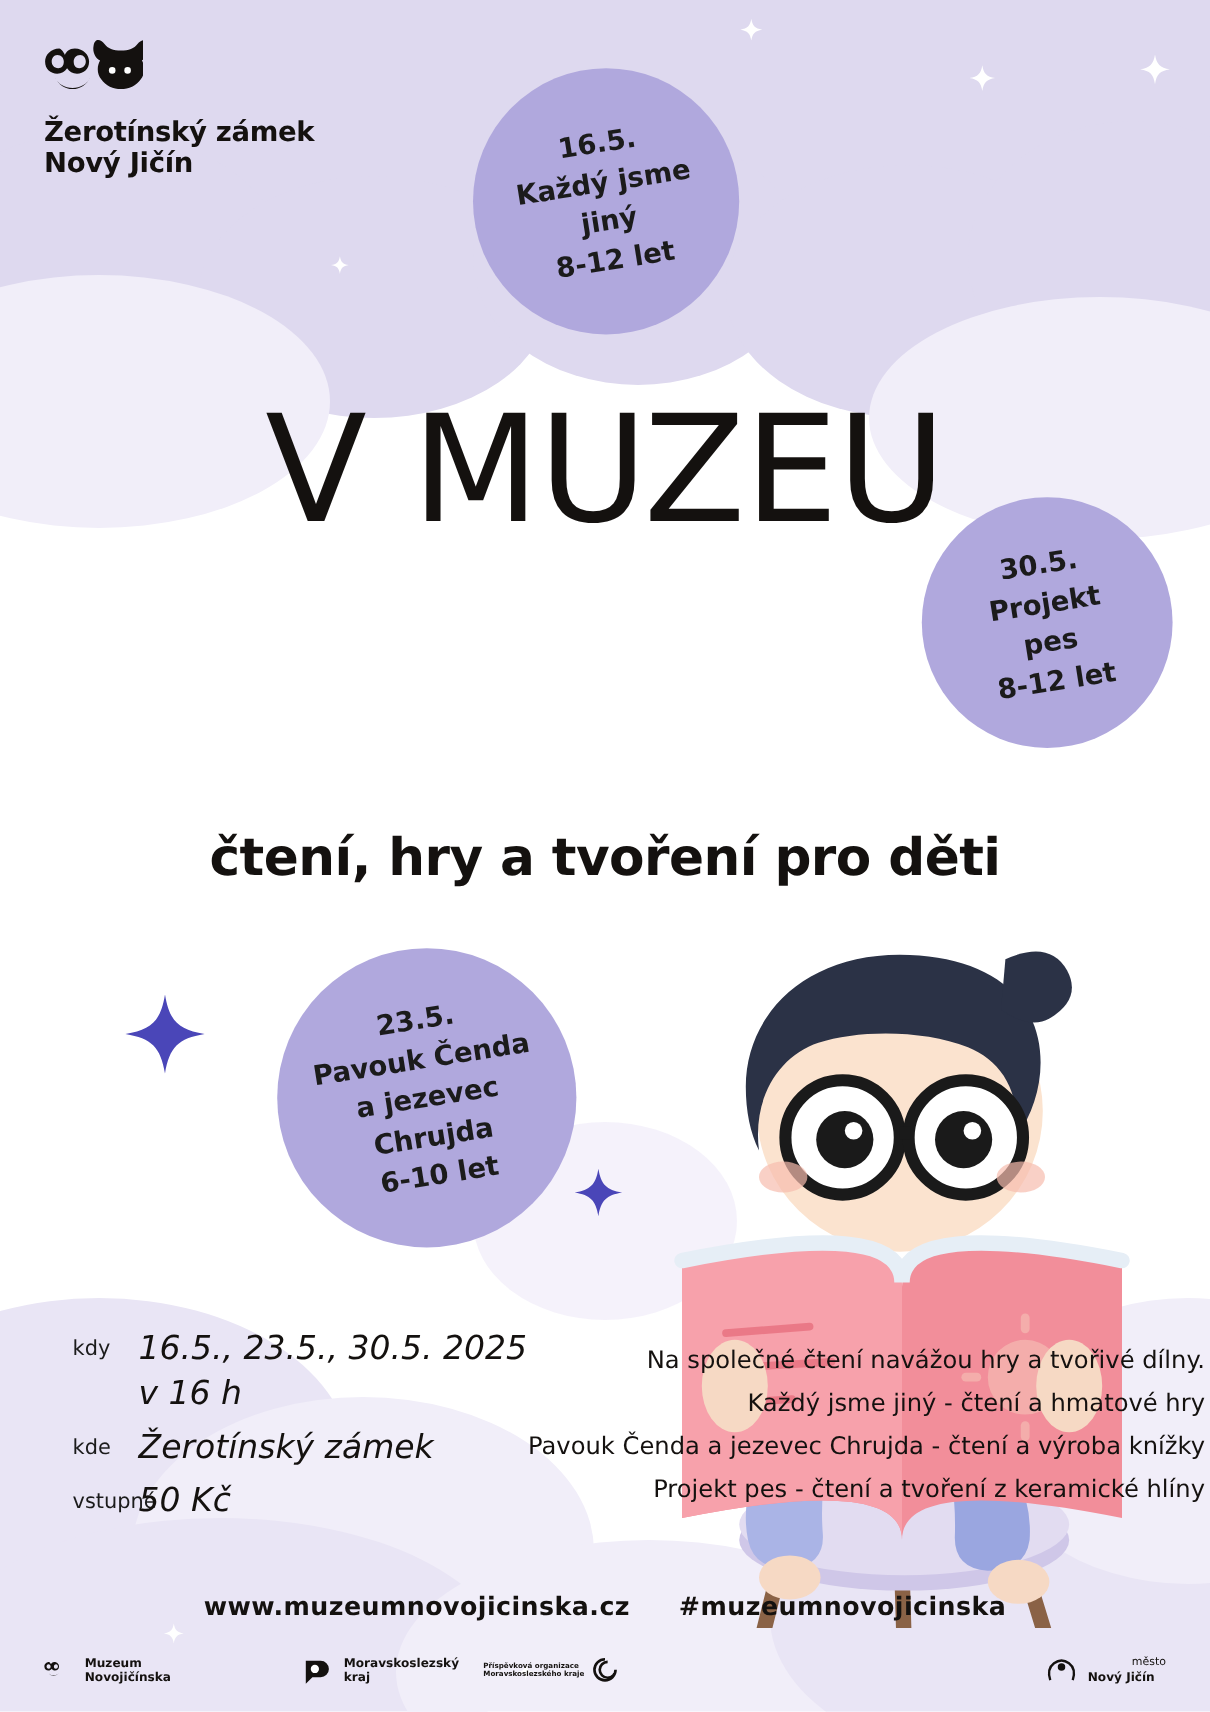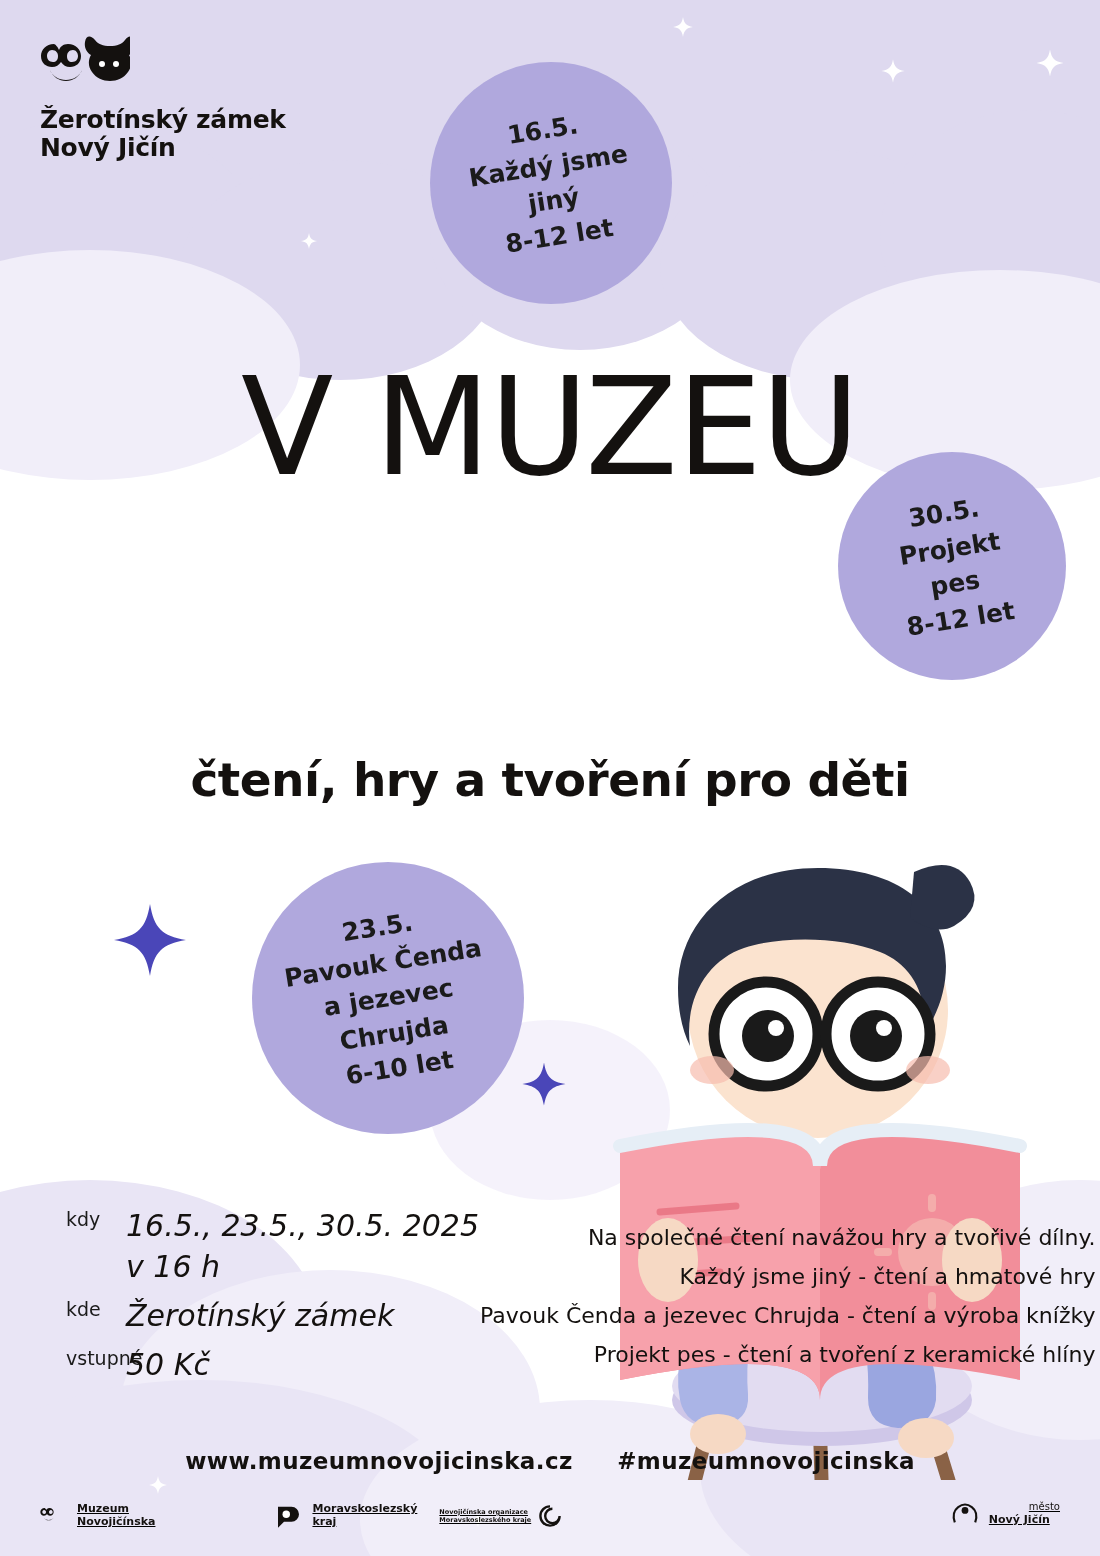--- a/index.html
+++ b/index.html
@@ -116,21 +116,21 @@
 
   
   .illus { position: absolute; left: 560px; top: 820px; width: 520px; height: 660px; z-index: 11; }
 
   
   .info {
     position: absolute;
     left: 66px; top: 1208px;
     z-index: 15;
   }
-  .info-row { display: flex; align-items: flex-start; margin-bottom: 6px; }
+  .info-row { display: flex; align-items: center; margin-bottom: 6px; }
   .info-label {
     width: 60px;
     font-size: 19px;
     color: #1b1b1b;
     font-family: "DejaVu Sans", sans-serif;
   }
   .info-value {
     font-size: 30px;
     font-weight: normal;
     color: #14110f;
@@ -159,27 +159,26 @@
     font-family: "DejaVu Sans", sans-serif;
     font-weight: bold;
     font-size: 23px;
     letter-spacing: 0.4px;
     color: #14110f;
   }
   .weblinks span { margin: 0 18px; }
 
   .footer-logos {
     position: absolute;
-    left: 0; right: 0; bottom: 28px;
+    left: 0; right: 0; bottom: 10px;
     height: 56px;
     z-index: 16;
     display: flex;
-    align-items: flex-end;
+    align-items: center;
     padding: 0 40px;
-    text-decoration: underline;
   }
   .flogo { display: flex; align-items: center; gap: 7px; }
   .flogo .ftxt {
     font-family: "DejaVu Sans", sans-serif;
     font-weight: bold;
     font-size: 11px;
     line-height: 1.2;
     color: #14110f;
   }
   .flogo .ftxt small { display: block; font-weight: bold; font-size: 11px; }
@@ -398,21 +397,21 @@
       <div class="ftxt">
         <span>Moravskoslezský</span>
         <small>kraj</small>
       </div>
     </div>
 
     <div style="width:22px"></div>
 
     <div class="flogo">
       <div class="tiny">
-        <div>Novojičínska organizace</div>
+        <div>Příspěvková organizace</div>
         <div>Moravskoslezského kraje</div>
       </div>
       <svg width="24" height="24" viewBox="0 0 30 30">
         <path d="M15 3 a12 12 0 1 0 12 12 a9 9 0 1 1 -9 -9" fill="none" stroke="#14110f" stroke-width="3"></path>
       </svg>
     </div>
 
     <div class="fgap"></div>
 
     <div class="flogo">

